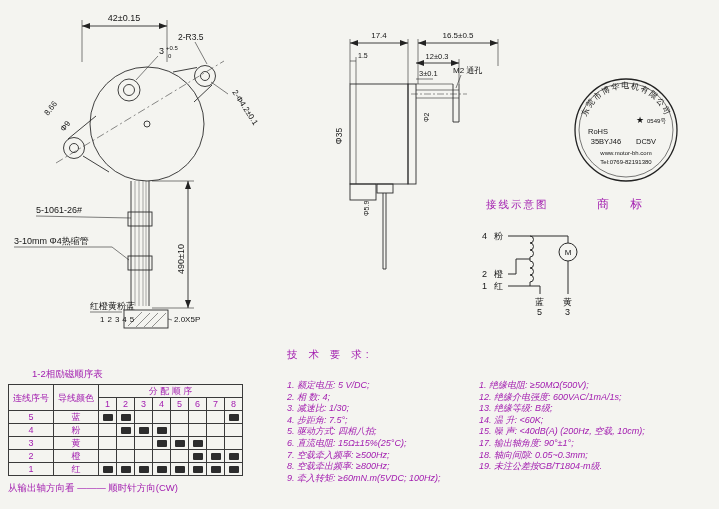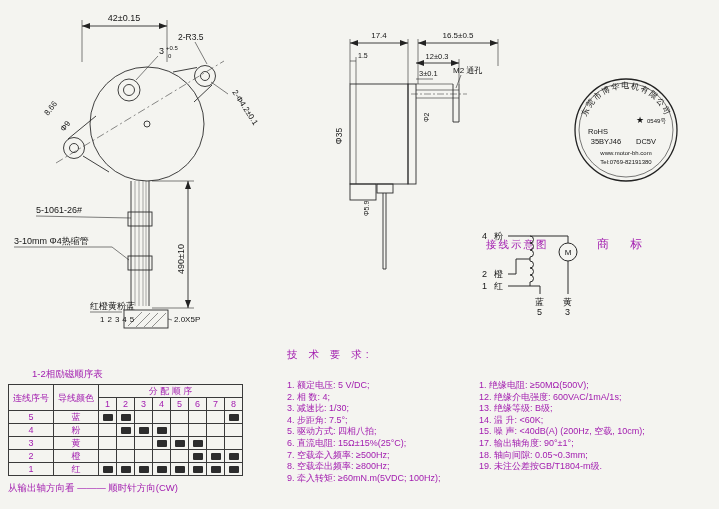--- a/index.html
+++ b/index.html
@@ -1,40 +1,40 @@
 <!DOCTYPE html>
 <html><head>
 <meta charset="utf-8">
 <style>
   html,body{margin:0;padding:0;background:#e9e9e5;}
   #canvas{position:relative;width:719px;height:509px;background:#f4f4f0;
           font-family:"Liberation Sans",sans-serif;color:#a21caf;overflow:hidden;}
   #canvas svg{position:absolute;overflow:visible;}
   #canvas svg text{fill:#161616;font-family:"Liberation Sans",sans-serif;}
-  .lbl{position:absolute;white-space:nowrap;margin-top:40px;}
+  .lbl{position:absolute;white-space:nowrap;}
   #wiring-title{left:486px;top:198px;font-size:10.5px;letter-spacing:2px;}
   #trademark-label{left:597px;top:196px;font-size:12px;letter-spacing:9px;}
 
   
   #table-block{position:absolute;left:8px;top:368px;}
   #table-title{font-size:9.5px;margin:0 0 3px 24px;}
   #phase-table{border-collapse:collapse;table-layout:fixed;}
   #phase-table th,#phase-table td{border:1px solid #3a3a3a;font-size:9px;font-weight:normal;
       text-align:center;padding:0;height:12px;line-height:12px;background:#f4f4f0;}
   .c-num{width:44px}.c-col{width:44px}.c-s{width:17px}
   .mark{width:10px;height:7px;background:#2d2d2d;margin:2px auto;border-radius:1px;}
   #table-footer{font-size:9.5px;margin-top:6px;}
 
   
   #tech-block{position:absolute;left:287px;top:348px;width:430px;}
   #tech-title{font-size:10.5px;letter-spacing:4px;margin-bottom:18px;}
   #tech-cols{display:flex;}
   #tech-left{width:192px;}
   #tech-right{flex:1;}
-  .tech-line{font-size:9px;line-height:11.6px;white-space:nowrap;}
+  .tech-line{font-size:9px;line-height:11.6px;white-space:nowrap;font-style:italic;}
 </style>
 </head>
 <body>
 
 <div id="canvas">
 
   <svg id="front-view" style="left:12px;top:6px" width="262" height="346" viewBox="0 0 262 346">
     <defs>
       <marker id="ar" markerWidth="9" markerHeight="8" refX="8" refY="3" orient="auto-start-reverse" markerUnits="userSpaceOnUse">
         <path d="M0,0 L8,3 L0,6 Z" fill="#222"></path>

